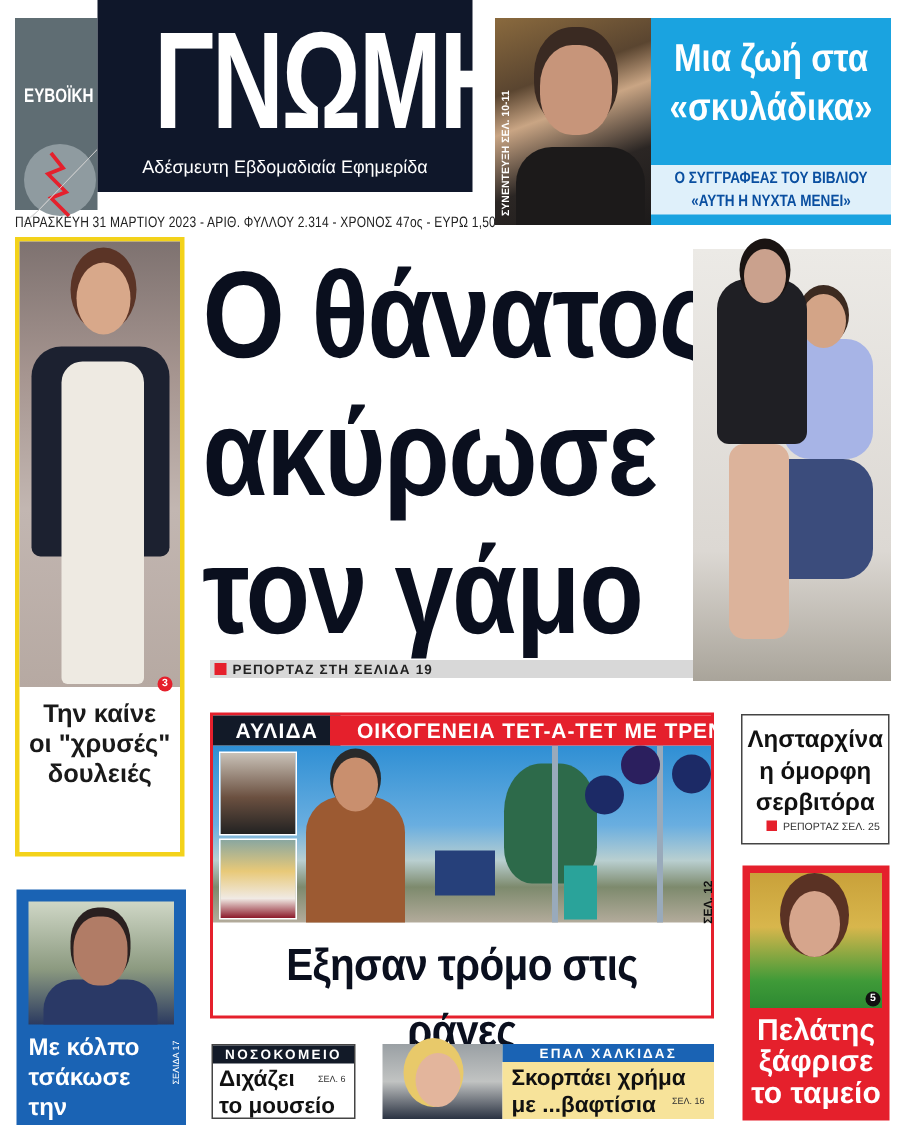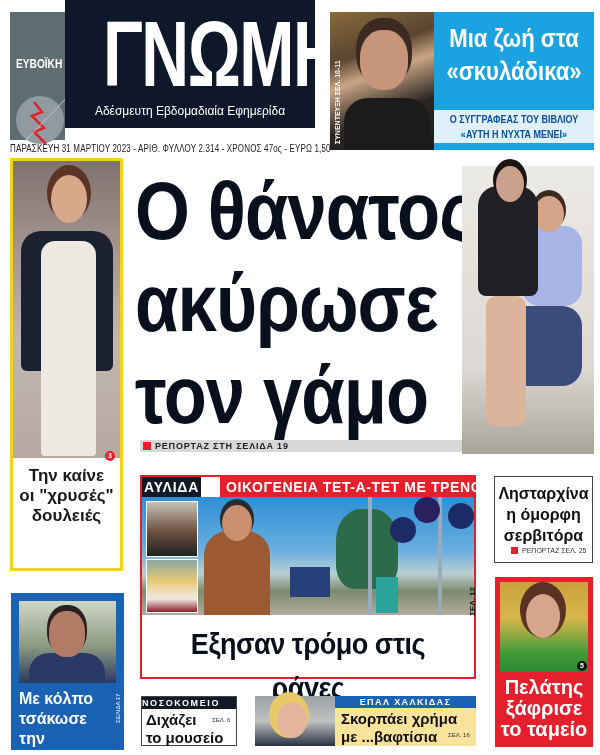--- a/index.html
+++ b/index.html
@@ -34,22 +34,22 @@
 .couple-wh{position:absolute;left:34px;top:0px;width:28px;height:36px;border-radius:50%;background:#caa18d;box-shadow:0 -4px 0 3px #1a1412}
 .couple-m{position:absolute;left:60px;top:60px;width:60px;height:80px;background:#a7b4e6;border-radius:18px}
 .couple-mh{position:absolute;left:72px;top:30px;width:30px;height:36px;border-radius:50%;background:#d3a487;box-shadow:0 -4px 0 2px #3c2a20}
 .couple-legs{position:absolute;left:24px;top:130px;width:40px;height:130px;background:#dcb39b;border-radius:10px}
 .couple-pants{position:absolute;left:40px;top:140px;width:80px;height:80px;background:#3b4c7c;border-radius:20px}
 .ref-bar{left:140px;top:440px;width:322px;height:12px;background:#d8d8d8}
 .ref-bar .sq{position:absolute;left:3px;top:2px;width:8px;height:8px;background:#e5202c}
 .ref-bar .txt{position:absolute;left:15px;top:0;font-size:9px;font-weight:bold;line-height:12px;color:#222;letter-spacing:0.8px;white-space:nowrap}
 
 .aul-box{left:140px;top:475px;width:336px;height:204px;border:2px solid #e5202c;background:#fff}
-.aul-tag{position:absolute;left:0;top:0;height:20px;padding:0 2px;background:#121a28;color:#fff;font-size:14px;font-weight:bold;line-height:20px;letter-spacing:0.8px}
-.aul-strap{position:absolute;left:78px;top:0;right:0;height:20px;background:#e5202c;color:#fff;font-size:14px;font-weight:bold;line-height:20px;letter-spacing:0.6px;padding-left:6px;white-space:nowrap}
+.aul-tag{position:absolute;left:0;top:0;height:20px;padding:0 15px;background:#121a28;color:#fff;font-size:14px;font-weight:bold;line-height:20px;letter-spacing:0.8px}
+.aul-strap{position:absolute;left:78px;top:0;right:0;height:20px;background:#e5202c;color:#fff;font-size:14px;font-weight:bold;line-height:20px;letter-spacing:0.6px;padding-left:18px;white-space:nowrap}
 .aul-photo{position:absolute;left:0;top:20px;width:332px;height:118px;background:linear-gradient(180deg,#2f8fd4 0%,#69aee0 45%,#b9cfd0 65%,#7d8a6d 80%,#b3ab9b 100%)}
 .aul-inset1{position:absolute;left:4px;top:4px;width:52px;height:56px;background:linear-gradient(180deg,#c9c2b8,#6b5040 55%,#222 100%);border:1px solid #fff}
 .aul-inset2{position:absolute;left:4px;top:62px;width:52px;height:54px;background:linear-gradient(180deg,#8aa7a0,#e8c978 40%,#f0eae4 75%,#8c1a2a 100%);border:1px solid #fff}
 .aul-man{position:absolute;left:62px;top:34px;width:66px;height:84px;background:#9c5a32;border-radius:24px 24px 0 0}
 .aul-manh{position:absolute;left:80px;top:8px;width:30px;height:36px;border-radius:50%;background:#c98f6e;box-shadow:0 -4px 0 2px #2a2a2a}
 .aul-tree{position:absolute;left:194px;top:12px;width:62px;height:80px;border-radius:40% 40% 30% 30%;background:#2d6a4a}
 .aul-sig{position:absolute;width:26px;height:26px;border-radius:50%;background:#1c2a66}
 .aul-pole{position:absolute;width:4px;background:#9ab}
 .aul-sel{position:absolute;right:6px;top:90px;color:#111;font-size:8px;font-weight:bold;transform:rotate(-90deg);transform-origin:right top;white-space:nowrap}
 .aul-head{position:absolute;left:0;top:145px;width:332px;text-align:center;font-size:30px;font-weight:bold;line-height:44px;color:#0a0f1e;transform:scaleX(0.9);transform-origin:center;letter-spacing:-0.5px}
@@ -65,21 +65,21 @@
 .red-text{position:absolute;left:0;top:100px;width:98px;text-align:center;color:#fff;font-size:20px;font-weight:bold;line-height:21px}
 
 .blue-box{left:11px;top:593px;width:113px;height:157px;background:#1a63b4}
 .blue-photo{position:absolute;left:8px;top:8px;width:97px;height:82px;background:linear-gradient(180deg,#cfd7c6 0%,#8c9a80 55%,#2b3a60 100%)}
 .blue-photo .face{position:absolute;left:30px;top:10px;width:36px;height:46px;border-radius:45%;background:#b17c66;box-shadow:0 -4px 0 2px #2a2020}
 .blue-photo .body{position:absolute;left:10px;top:52px;width:76px;height:30px;background:#2a3966;border-radius:20px 20px 0 0}
 .blue-text{position:absolute;left:8px;top:96px;width:90px;color:#fff;font-size:16px;font-weight:bold;line-height:20px}
 .blue-sel{position:absolute;left:104px;top:104px;color:#fff;font-size:6px;transform:rotate(-90deg);transform-origin:left top;white-space:nowrap;top:130px}
 
 .noso-box{left:141px;top:696px;width:96px;height:50px;border:1px solid #444;background:#fff}
-.noso-tag{position:absolute;left:0;top:0;width:94px;height:12px;background:#121a28;color:#fff;font-size:9px;font-weight:bold;line-height:12px;letter-spacing:1.6px}
+.noso-tag{position:absolute;left:0;top:0;width:94px;height:12px;background:#121a28;color:#fff;font-size:9px;font-weight:bold;line-height:12px;text-align:center;letter-spacing:1.6px}
 .noso-text{position:absolute;left:4px;top:14px;font-size:15px;font-weight:bold;line-height:18px;color:#111}
 .noso-sel{position:absolute;left:70px;top:20px;font-size:6px;color:#333}
 .epal-photo{left:255px;top:696px;width:80px;height:50px;background:linear-gradient(180deg,#9aa0a4,#c1c3c2 50%,#2a3242 100%)}
 .epal-photo .face{position:absolute;left:22px;top:6px;width:30px;height:36px;border-radius:50%;background:#e3b59c;box-shadow:-3px -5px 0 5px #e8c96a}
 .epal-box{left:335px;top:696px;width:141px;height:50px;background:#f7e39a}
 .epal-tag{position:absolute;left:0;top:0;width:141px;height:12px;background:#1a63b4;color:#fff;font-size:9px;font-weight:bold;line-height:12px;text-align:center;letter-spacing:1.4px}
 .epal-text{position:absolute;left:6px;top:14px;font-size:15px;font-weight:bold;line-height:18px;color:#111;white-space:nowrap}
 .epal-sel{position:absolute;left:113px;top:36px;font-size:6px;color:#333}
 </style>
 </head>

